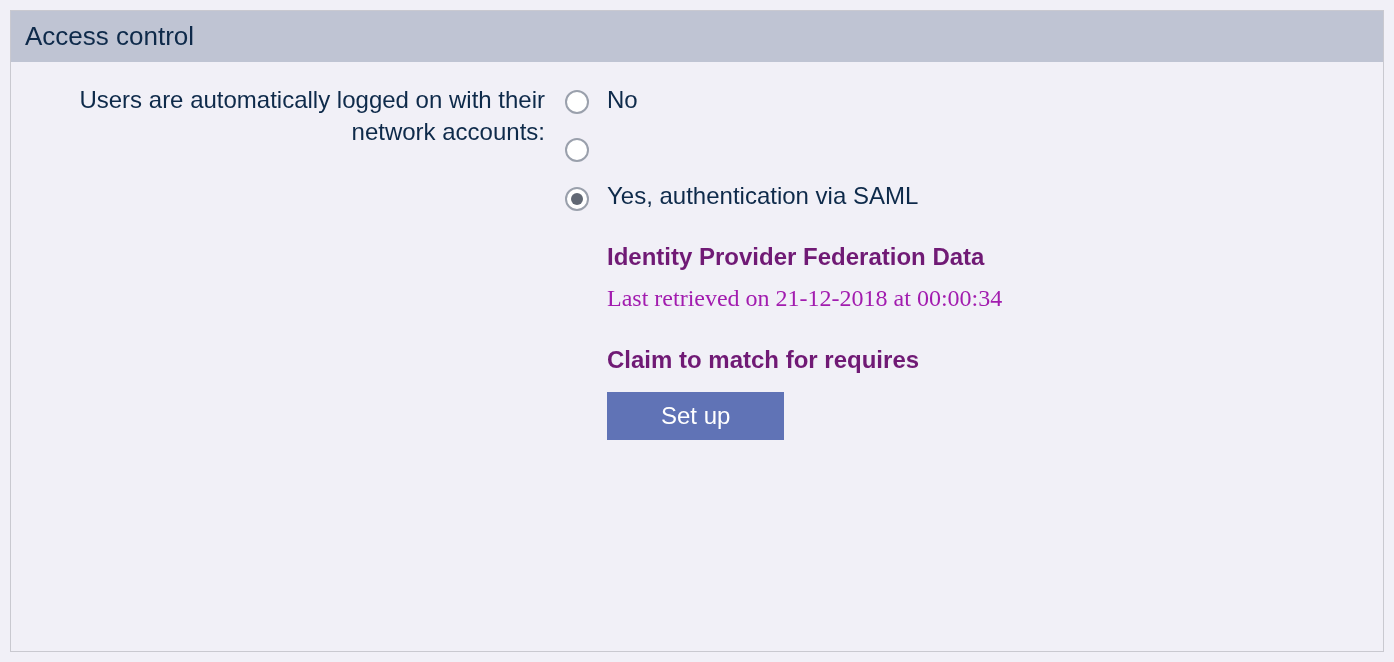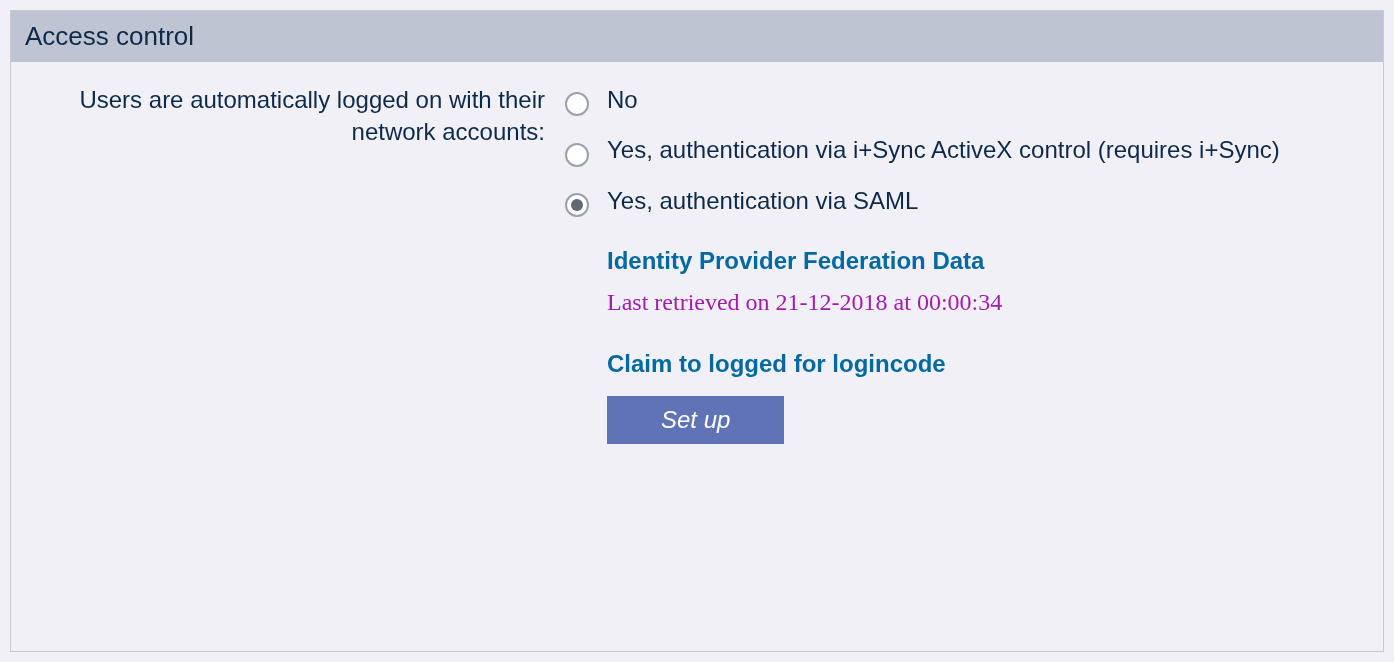--- a/index.html
+++ b/index.html
@@ -36,21 +36,21 @@
     text-align: right;
   }
   .left-col .label {
     line-height: 1.35;
   }
   .right-col {
     flex: 1;
   }
   .radio-row {
     display: flex;
-    align-items: flex-end;
+    align-items: center;
     margin-bottom: 18px;
   }
   .radio {
     width: 24px;
     height: 24px;
     border-radius: 50%;
     border: 2px solid #9aa0ac;
     background: #fff;
     margin-top: 4px;
     margin-right: 18px;
@@ -74,21 +74,21 @@
   }
   .detail-block {
     margin-left: 42px;
     margin-top: 30px;
   }
   .detail-group {
     margin-bottom: 34px;
   }
   .detail-heading {
     font-weight: 600;
-    color: #0369a1;
+    color: #701a75;
   }
   .detail-line {
     color: #0e2a4a;
     margin-top: 2px;
   }
   .retrieved {
     margin-top: 14px;
     color: #a21caf;
     font-family: Liberation Serif, serif;
   }
@@ -99,21 +99,20 @@
     margin-left: 6px;
   }
   .setup-btn {
     background: #6073b6;
     color: #fff;
     border: none;
     padding: 10px 54px;
     font-size: 24px;
     cursor: pointer;
     font-family: inherit;
-    font-style: italic;
   }
   .inline-row {
     display: flex;
     align-items: baseline;
     flex-wrap: wrap;
   }
 </style>
 </head>
 <body>
 
@@ -127,38 +126,37 @@
 
     <div class="right-col">
 
       <div class="radio-row">
         <span class="radio"></span>
         <span class="radio-label">No</span>
       </div>
 
       <div class="radio-row">
         <span class="radio"></span>
-        <span class="radio-label">Yes, authentication via i+Sync ActiveX control (requires i+Sync)</span>
       </div>
 
       <div class="radio-row">
         <span class="radio selected"></span>
         <span class="radio-label">Yes, authentication via SAML</span>
       </div>
 
       <div class="detail-block">
 
         <div class="detail-group">
           <div class="detail-heading">Identity Provider Federation Data</div>
           <div class="retrieved">Last retrieved on 21-12-2018 at 00:00:34</div>
         </div>
 
 
         <div class="detail-group" style="margin-bottom:18px;">
-          <div class="detail-heading">Claim to logged for logincode</div>
+          <div class="detail-heading">Claim to match for requires</div>
         </div>
 
         <button class="setup-btn">Set up</button>
 
       </div>
 
     </div>
   </div>
 </div>
 

